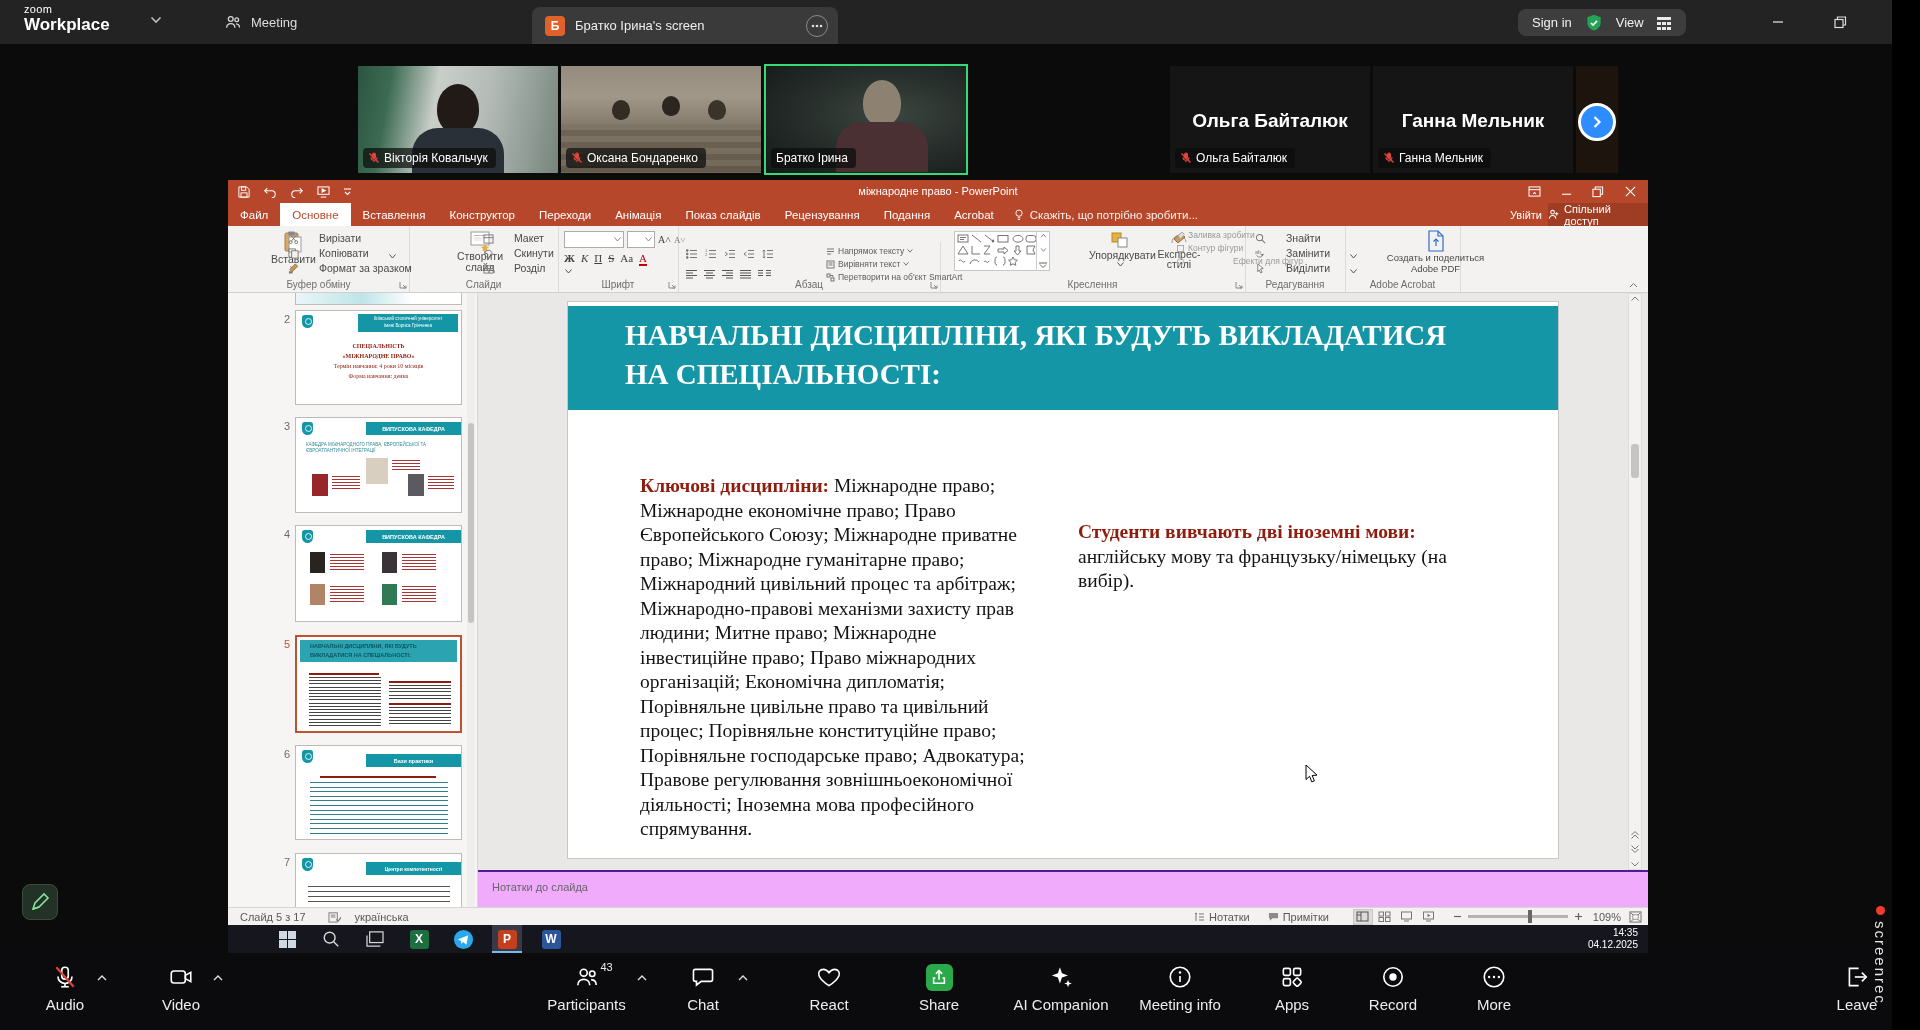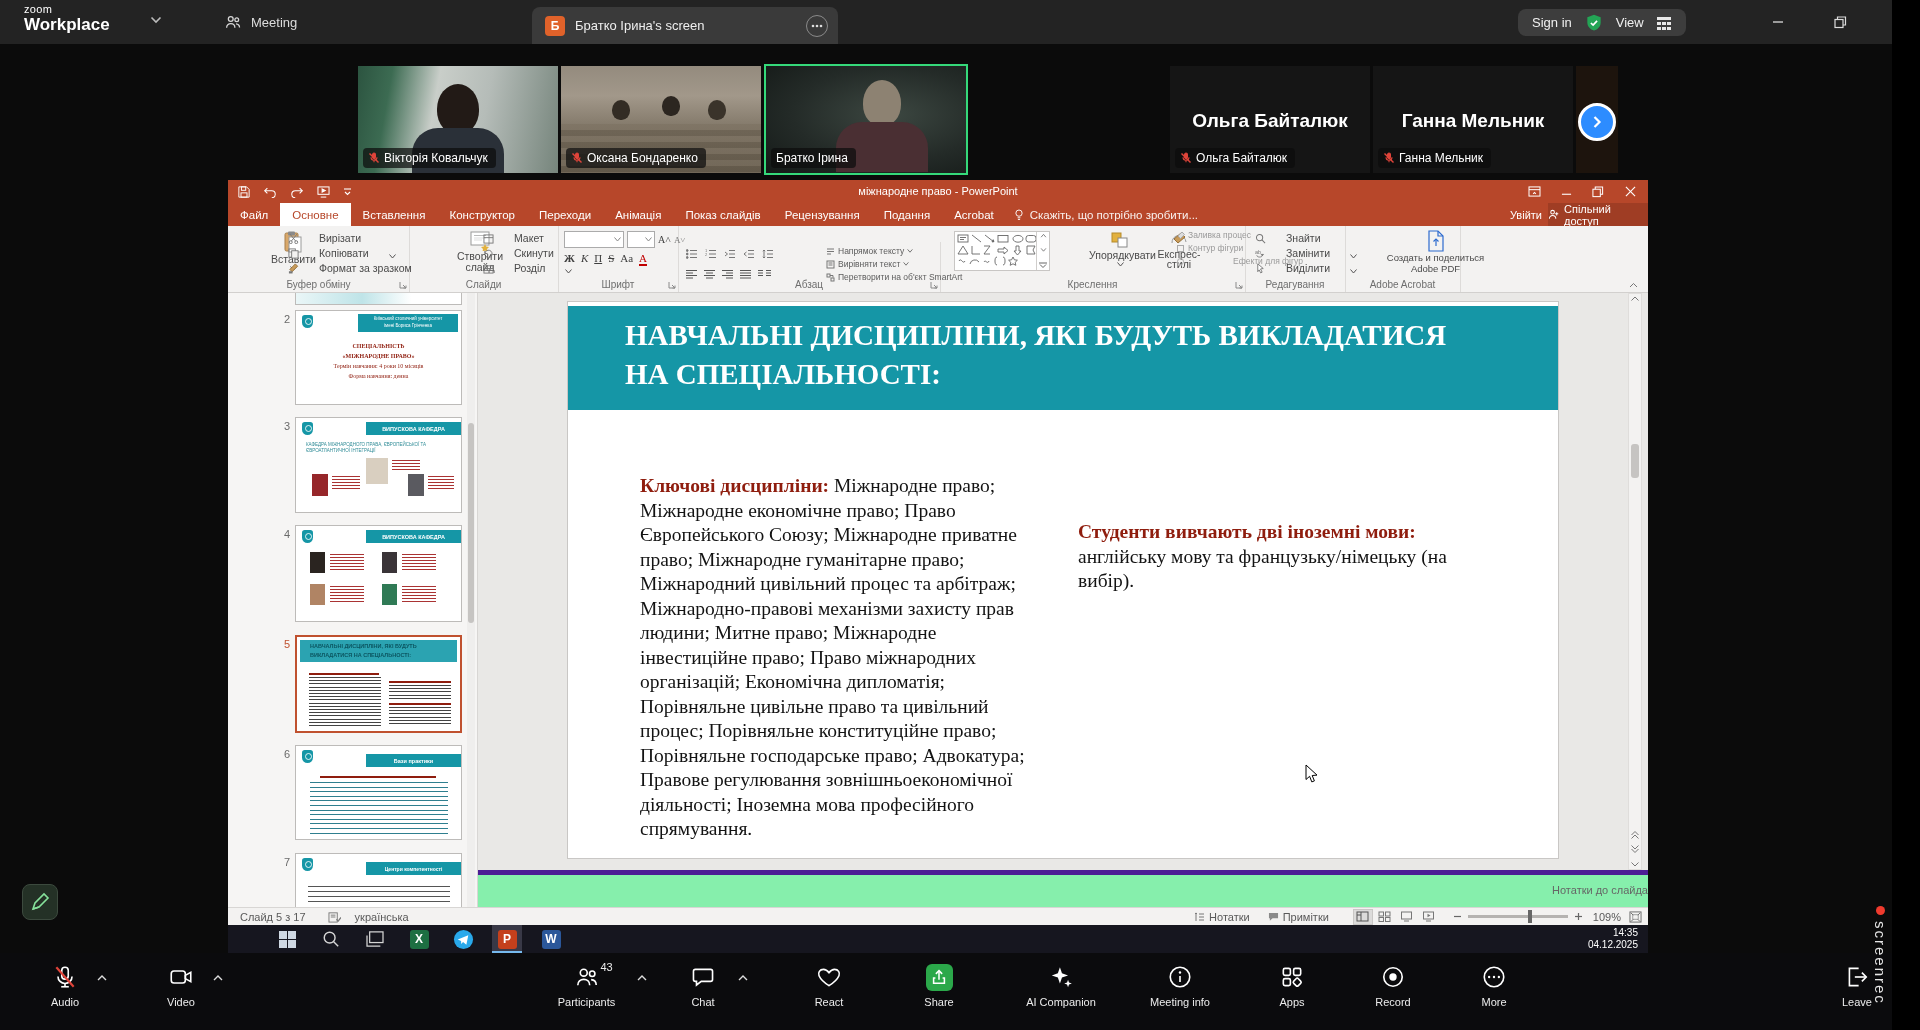--- a/index.html
+++ b/index.html
@@ -71,37 +71,37 @@
 
   .editor{position:absolute;left:250px;right:0;top:0;bottom:37px;background:#E9E8E6;}
   .slide{position:absolute;left:90px;top:9px;width:990px;height:556px;background:#fff;box-shadow:0 0 0 1px #C9C7C5;}
   .sband{position:absolute;left:0;top:4px;width:100%;height:104px;background:#1596A6;}
   .sband .t{padding:10px 0 0 57px;width:830px;color:#fff;font-family:"Liberation Serif",serif;font-weight:700;font-size:29px;line-height:39px;}
   .scol{position:absolute;font-family:"Liberation Serif",serif;font-size:19.5px;line-height:24.5px;color:#131313;}
   .redb{color:#8F1D0E;font-weight:700;}
   .escroll{position:absolute;right:6px;top:0;bottom:0;width:14px;background:#F3F2F1;border:1px solid #DFDDDB;box-sizing:border-box;}
   .esb{position:absolute;left:0;width:100%;display:flex;justify-content:center;color:#777;}
   .ethumb{position:absolute;left:2px;width:8px;background:#C6C4C2;border-radius:3px;}
-  .notes-bar{position:absolute;left:250px;right:0;bottom:0;height:37px;background:#86efac;border-top:5px solid #4c1d95;box-sizing:border-box;color:#666;font-size:11px;text-align:right;}
+  .notes-bar{position:absolute;left:250px;right:0;bottom:0;height:37px;background:#f0abfc;border-top:2px solid #4c1d95;box-sizing:border-box;color:#666;font-size:11px;}
   .ppt-status{position:absolute;left:0;bottom:0;width:100%;height:18px;background:#F3F2F1;border-top:1px solid #D8D6D4;box-sizing:border-box;display:flex;align-items:center;font-size:11px;color:#5a5a5a;}
   .viewbtn{width:20px;height:16px;display:flex;align-items:center;justify-content:center;}
   .viewbtn.on{background:#DCDBDA;box-shadow:inset 0 0 0 1px #C9C7C5;}
 
   
   .taskbar{position:absolute;left:228px;top:925px;width:1420px;height:28px;background:#16161F;display:flex;align-items:center;padding-left:44px;box-sizing:border-box;gap:14px;}
   .tbi{width:30px;height:28px;display:flex;align-items:center;justify-content:center;}
   .tbi.on{background:#383846;box-shadow:inset 0 -2px 0 #76B9ED;}
   .appsq{width:19px;height:19px;border-radius:3px;color:#fff;font-size:12px;font-weight:700;display:flex;align-items:center;justify-content:center;}
   .clock{margin-left:auto;padding-right:10px;color:#fff;font-size:10px;line-height:12px;text-align:right;}
 
   
   .ztb{position:absolute;left:0;top:953px;width:1920px;height:77px;background:#0b0b0d;}
   .zbtn{position:absolute;top:8px;display:flex;flex-direction:column;align-items:center;color:#ECECEC;}
   .zbtn .ic{height:32px;display:flex;align-items:center;justify-content:center;position:relative;}
-  .zbtn .lbl{font-size:11px;margin-top:3px;white-space:nowrap;}
+  .zbtn .lbl{font-size:15px;margin-top:3px;white-space:nowrap;}
   .caret{position:absolute;top:14px;}
   .pcount{position:absolute;left:calc(50% + 14px);top:0;font-size:11px;color:#ECECEC;}
   .share-ic{width:27px;height:27px;background:#2BA84A;border-radius:6px;display:flex;align-items:center;justify-content:center;}
 
   .annot{position:absolute;left:22px;top:884px;width:36px;height:36px;border-radius:8px;background:#243126;border:1px solid #3c4a3e;box-sizing:border-box;display:flex;align-items:center;justify-content:center;}
   .wm{position:absolute;left:1872px;top:906px;display:flex;flex-direction:column;align-items:center;gap:6px;}
   .wm .dot{width:9px;height:9px;border-radius:50%;background:#F03B2E;}
   .wm .txt{writing-mode:vertical-rl;color:#E6E6E6;font-size:15px;letter-spacing:2px;}
   .cursor{position:absolute;left:1305px;top:764px;}
 </style>
@@ -642,21 +642,21 @@
               <path d="M3 12a7 7 0 0 1 14-1" stroke="#999"></path>
               <path d="M5 8l7-6 4 4-7 6z" fill="#C89B5A" stroke="#96713a"></path>
             </svg>
           <div style="line-height:10px;">Експрес-стилі</div>
         </div>
         <div style="position:absolute;left:236px;top:4px;display:flex;flex-direction:column;gap:3px;">
           <div class="ptext" style="color:#9a9a9a;">
               <svg width="9" height="9" viewBox="0 0 9 9" fill="none" stroke="#aaa">
                 <path d="M2 5l4-4 2.5 2.5-4 4z" fill="#ddd"></path>
               </svg>
-              <span>Заливка процес</span>
+              <span>Заливка зробити</span>
             </div>
           <div class="ptext" style="color:#9a9a9a;">
               <svg width="9" height="9" viewBox="0 0 9 9" fill="none" stroke="#aaa">
                 <rect x="1.5" y="1.5" width="6" height="6"></rect>
               </svg>
               <span>Контур фігури</span>
             </div>
           <div class="ptext" style="color:#9a9a9a;gap:48px;">
               <svg width="9" height="9" viewBox="0 0 9 9" fill="none" stroke="#aaa">
                 <circle cx="4.5" cy="4.5" r="3"></circle>

